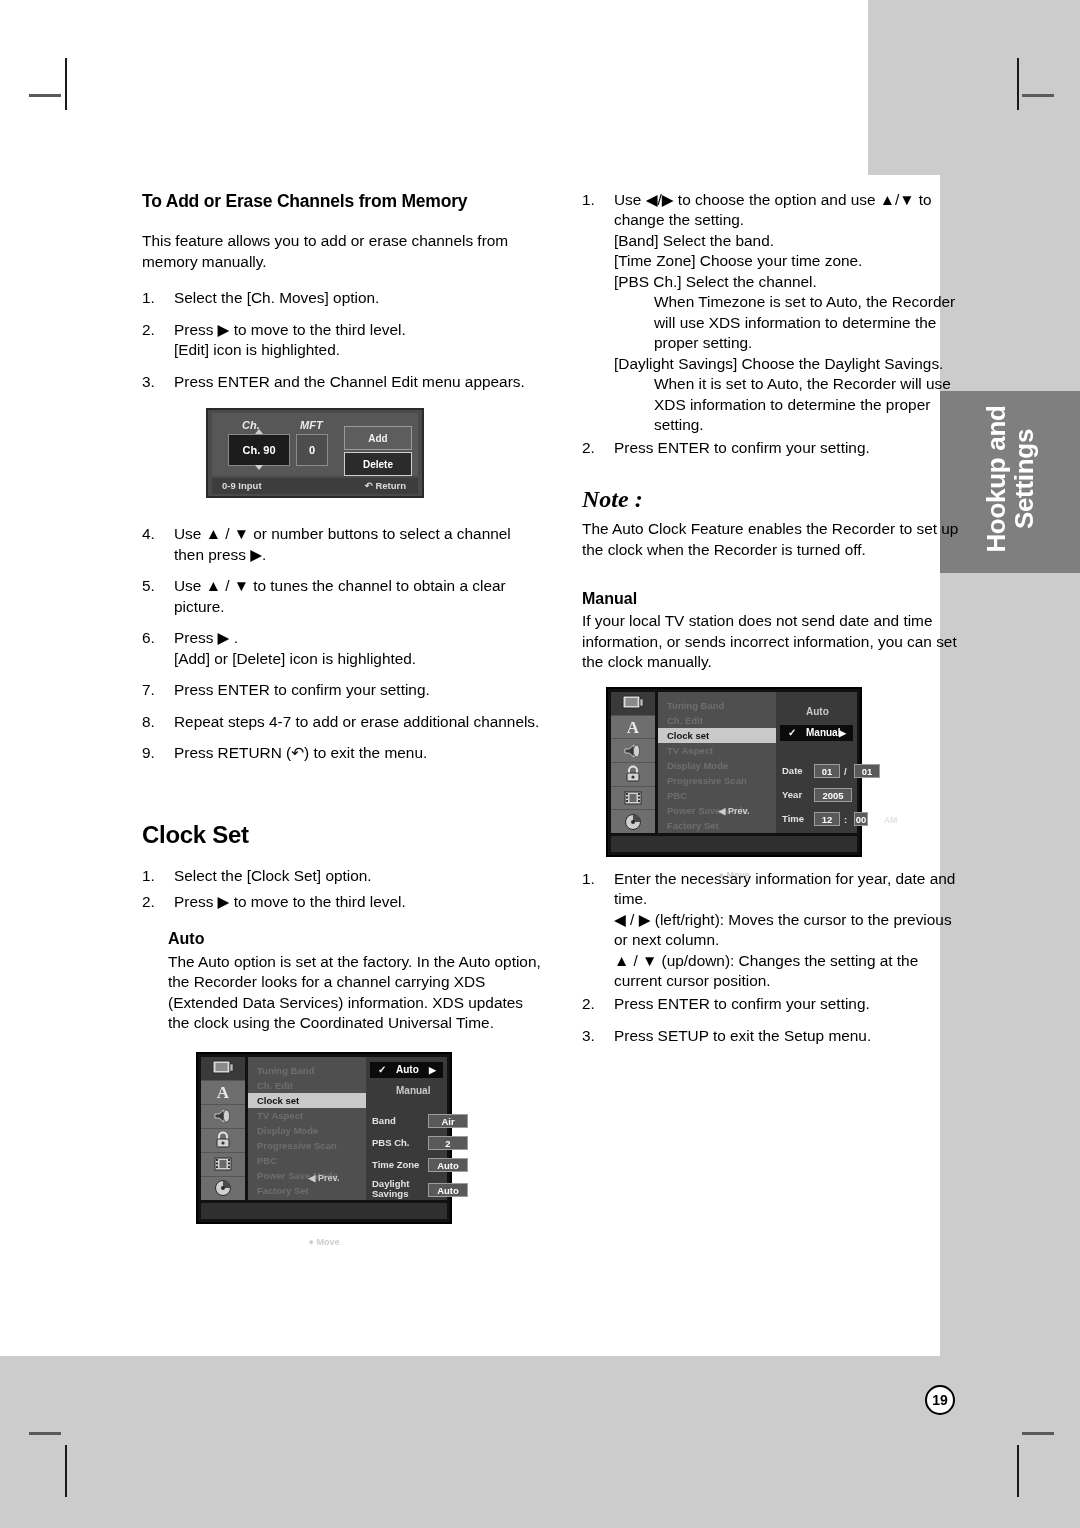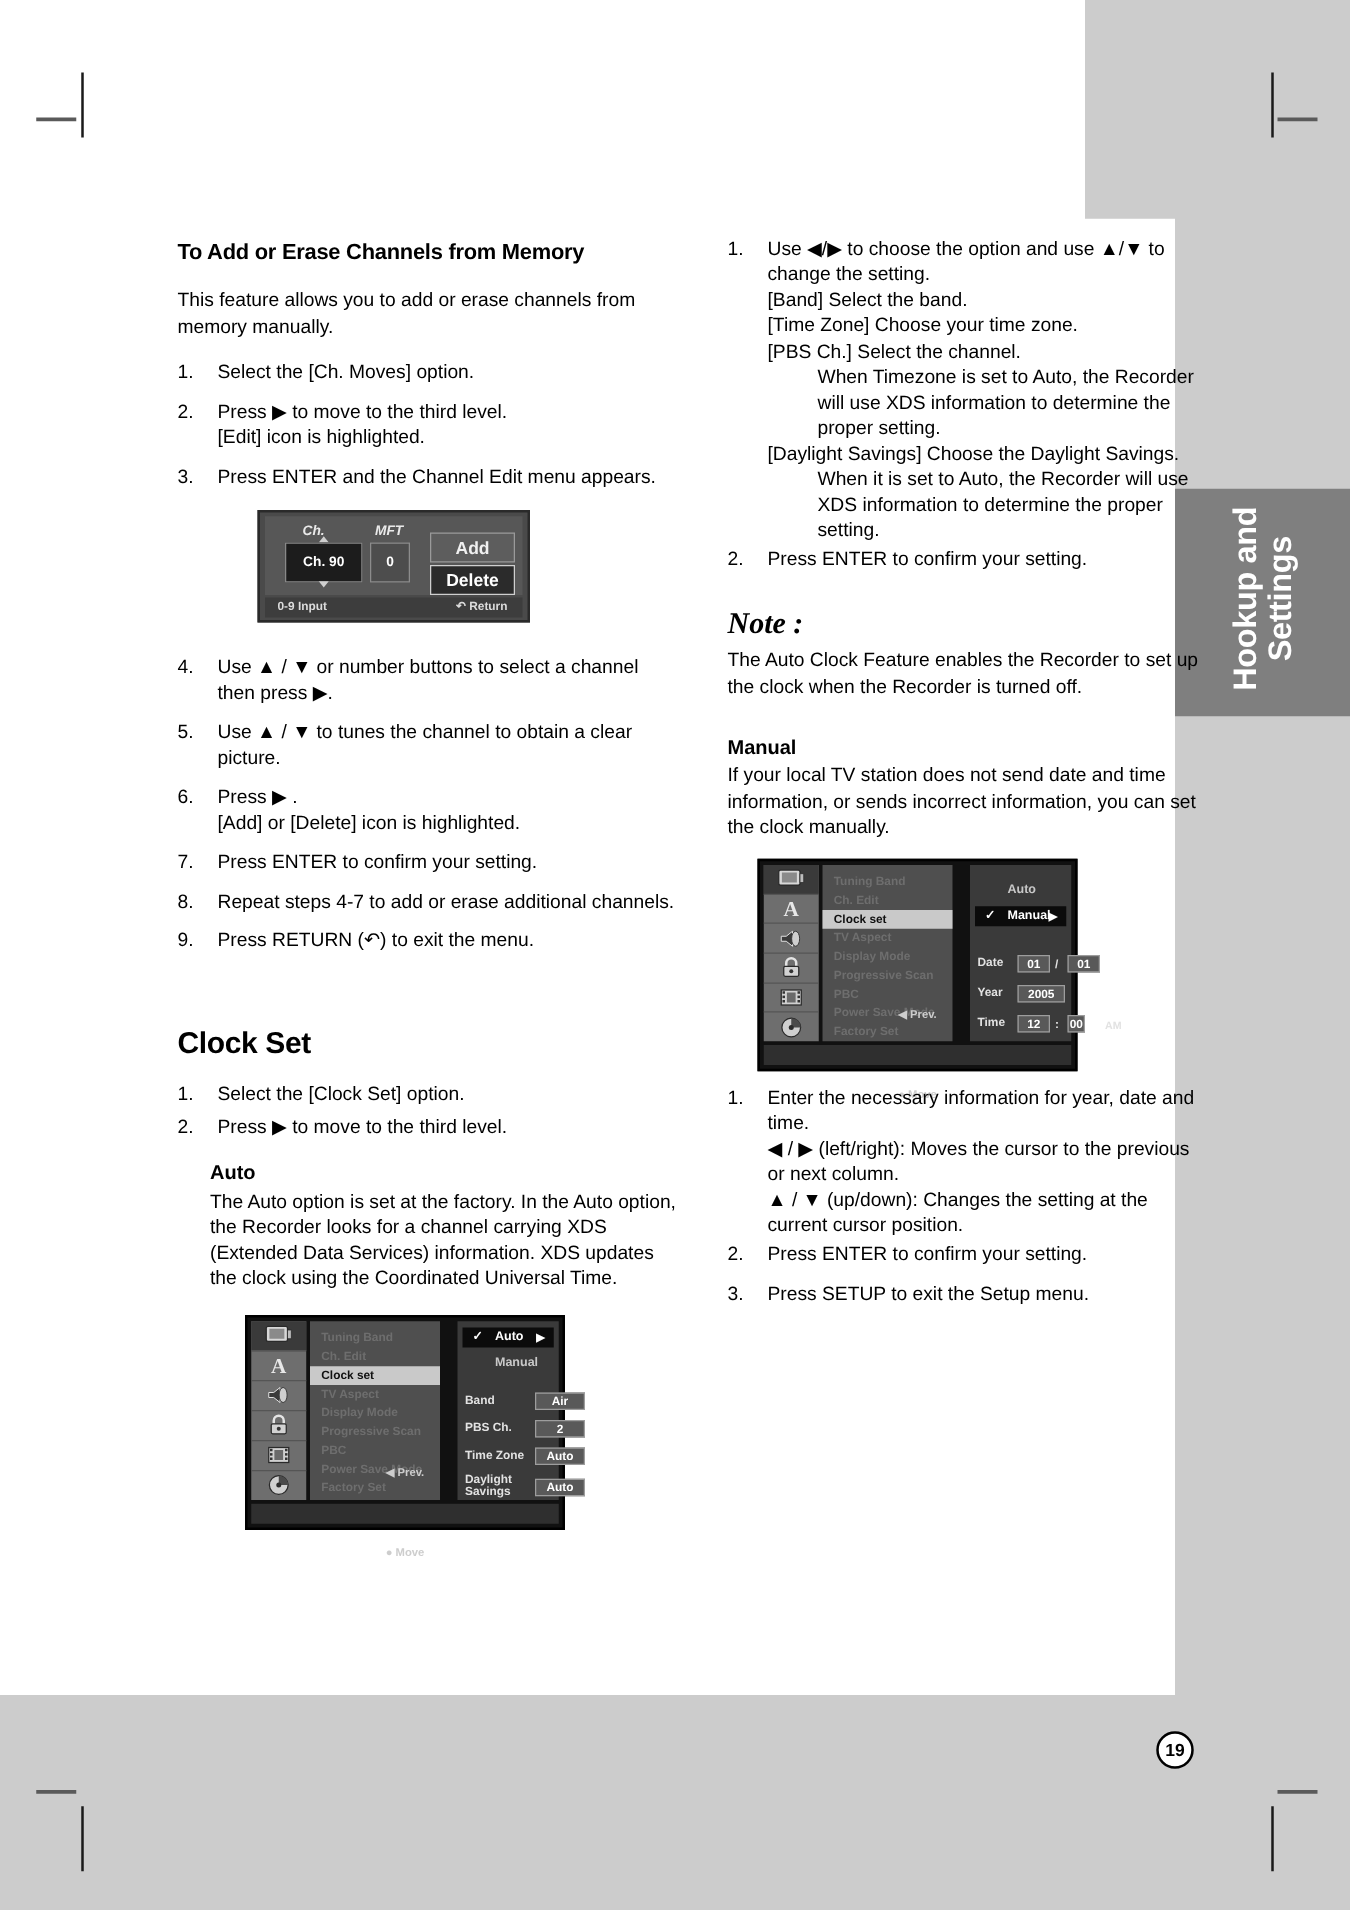--- a/index.html
+++ b/index.html
@@ -214,21 +214,21 @@
     width: 0; height: 0;
     border-left: 4px solid transparent;
     border-right: 4px solid transparent;
   }
   .ch-edit .arr-up { top: 19px; border-bottom: 5px solid #cfcfcf; }
   .ch-edit .arr-dn { top: 55px; border-top: 5px solid #cfcfcf; }
   .ch-edit .btn-add, .ch-edit .btn-del {
     position: absolute; left: 136px;
     width: 66px; height: 22px;
     display: flex; align-items: center; justify-content: center;
-    font-size: 14px;
+    font-size: 10px;
     border: 1px solid #9a9a9a;
   }
   .ch-edit .btn-add { top: 16px; background: #5d5d5d; color: #f0f0f0; }
   .ch-edit .btn-del { top: 42px; background: #2b2b2b; color: #ffffff; border-color: #cfcfcf; }
   .ch-edit .footer {
     position: absolute; left: 4px; right: 4px; bottom: 2px;
     height: 16px;
     background: #3d3d3d;
     display: flex; align-items: center;
     font-size: 9.5px; color: #dcdcdc;
@@ -263,21 +263,21 @@
   }
   .osd .iconcell {
     flex: 1;
     display: flex; align-items: center; justify-content: center;
     border-bottom: 1px solid #555;
     position: relative;
   }
   .osd .iconcell.active { background: #3a3a3a; }
   .osd .menulist {
     position: absolute; left: 50px; top: 3px;
-    width: 104px; bottom: 22px;
+    width: 118px; bottom: 22px;
     background: #4f4f4f;
     padding-top: 6px;
     box-sizing: border-box;
   }
   .osd .menuitem {
     height: 15px;
     line-height: 15px;
     padding-left: 9px;
     color: #6e6e6e;
     font-size: 9.5px;

